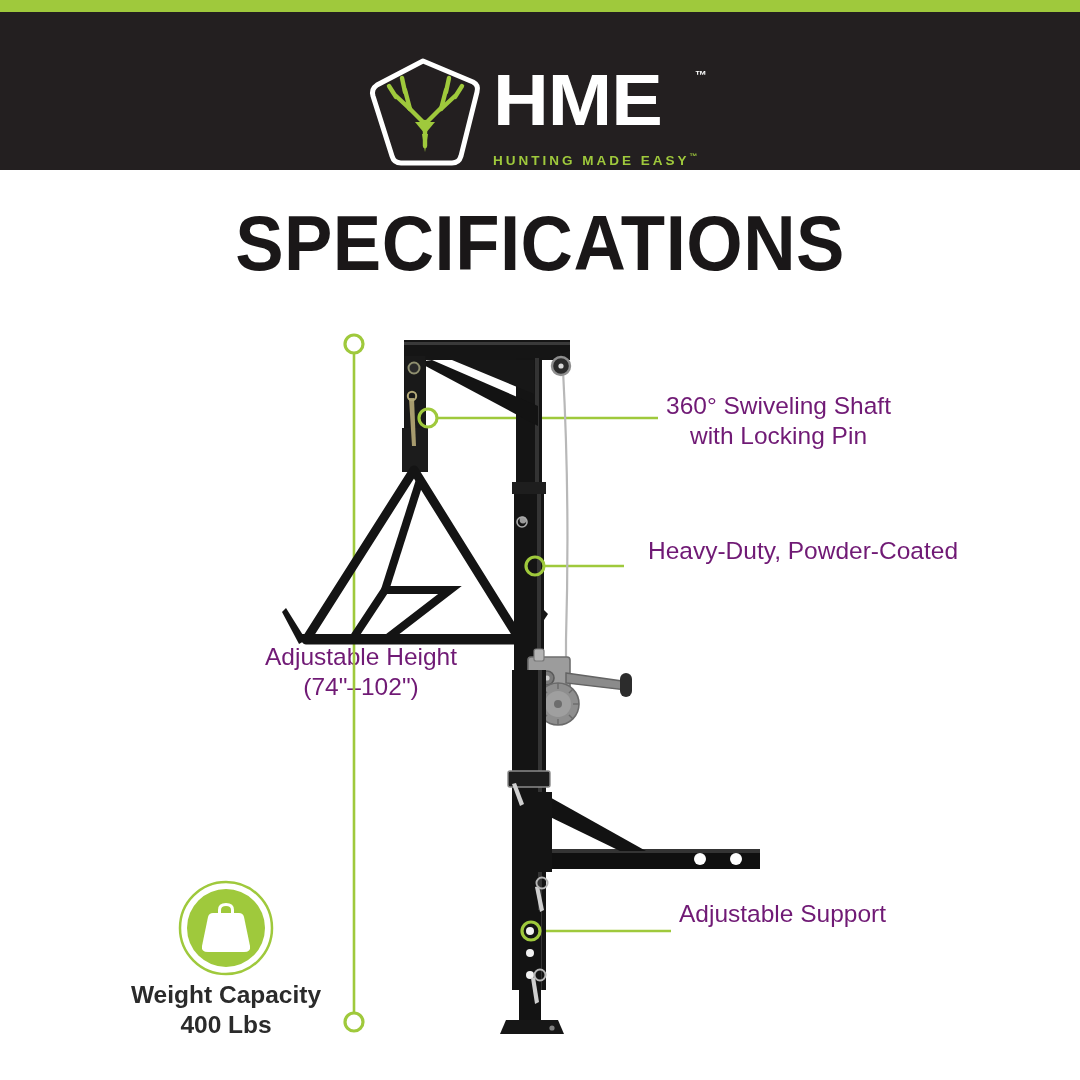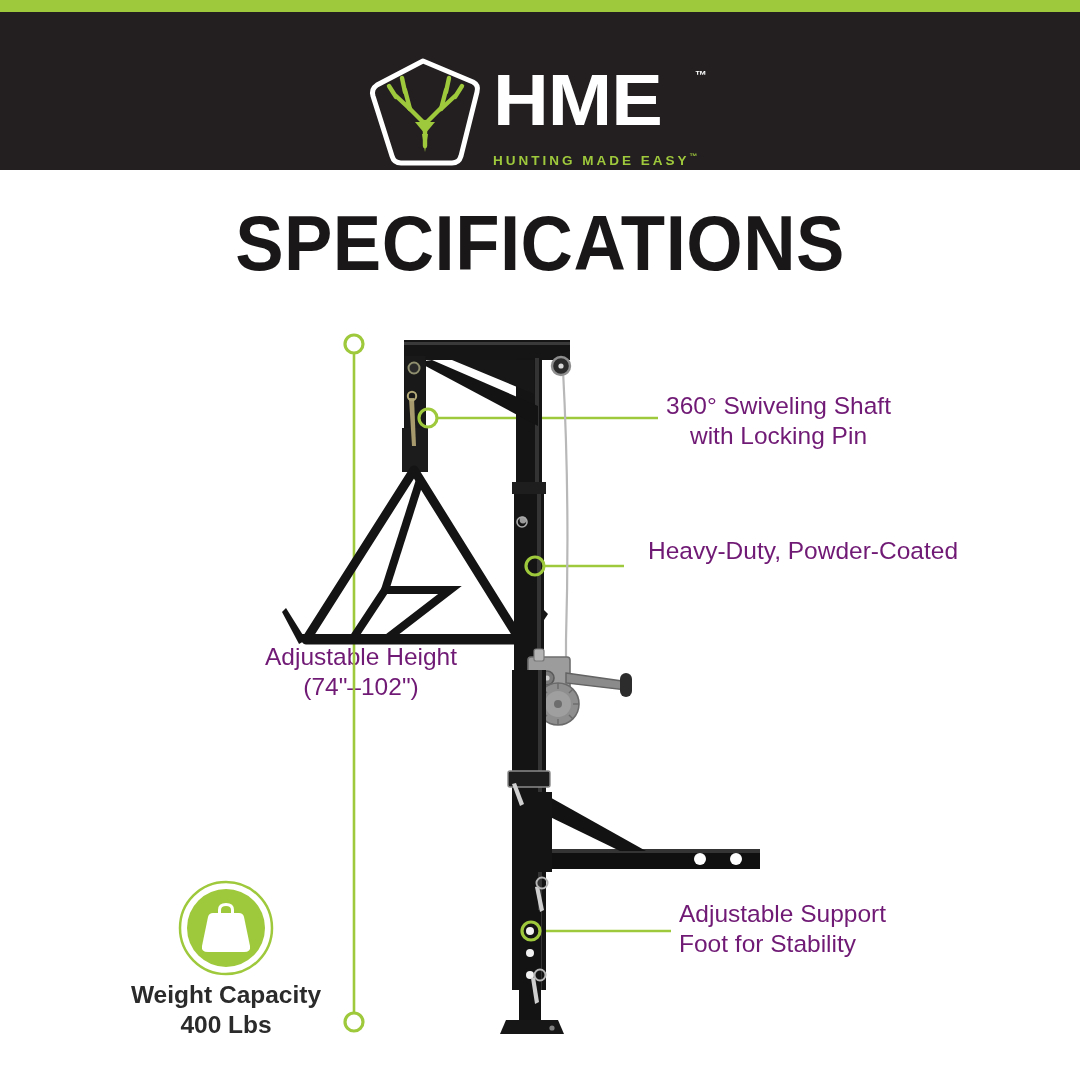--- a/index.html
+++ b/index.html
@@ -144,21 +144,20 @@
   <span class="line">Heavy-Duty, Powder-Coated</span>
 </div>
 
 <div class="callout-text" id="callout-height">
   <span class="line">Adjustable Height</span>
   <span class="line">(74"–102")</span>
 </div>
 
 <div class="callout-text" id="callout-foot">
   <span class="line">Adjustable Support</span>
-  <span class="line">Foot for Stability</span>
 </div>
 
 <svg id="weight-badge" viewBox="0 0 96 96">
   <circle cx="48" cy="48" r="46" fill="none" stroke="#9fc93c" stroke-width="2.5"></circle>
   <circle cx="48" cy="48" r="39" fill="#9fc93c"></circle>
   <path d="M40 30 Q40 23 48 23 Q56 23 56 30 L56 33 L40 33 Z" fill="#ffffff"></path>
   <path d="M35 33 L61 33 Q65 33 66 37 L72 66 Q73 72 66 72 L30 72 Q23 72 24 66 L30 37 Q31 33 35 33 Z" fill="#ffffff"></path>
   <path d="M43 30 Q43 26 48 26 Q53 26 53 30 L53 33 L43 33 Z" fill="#9fc93c"></path>
 </svg>
 

